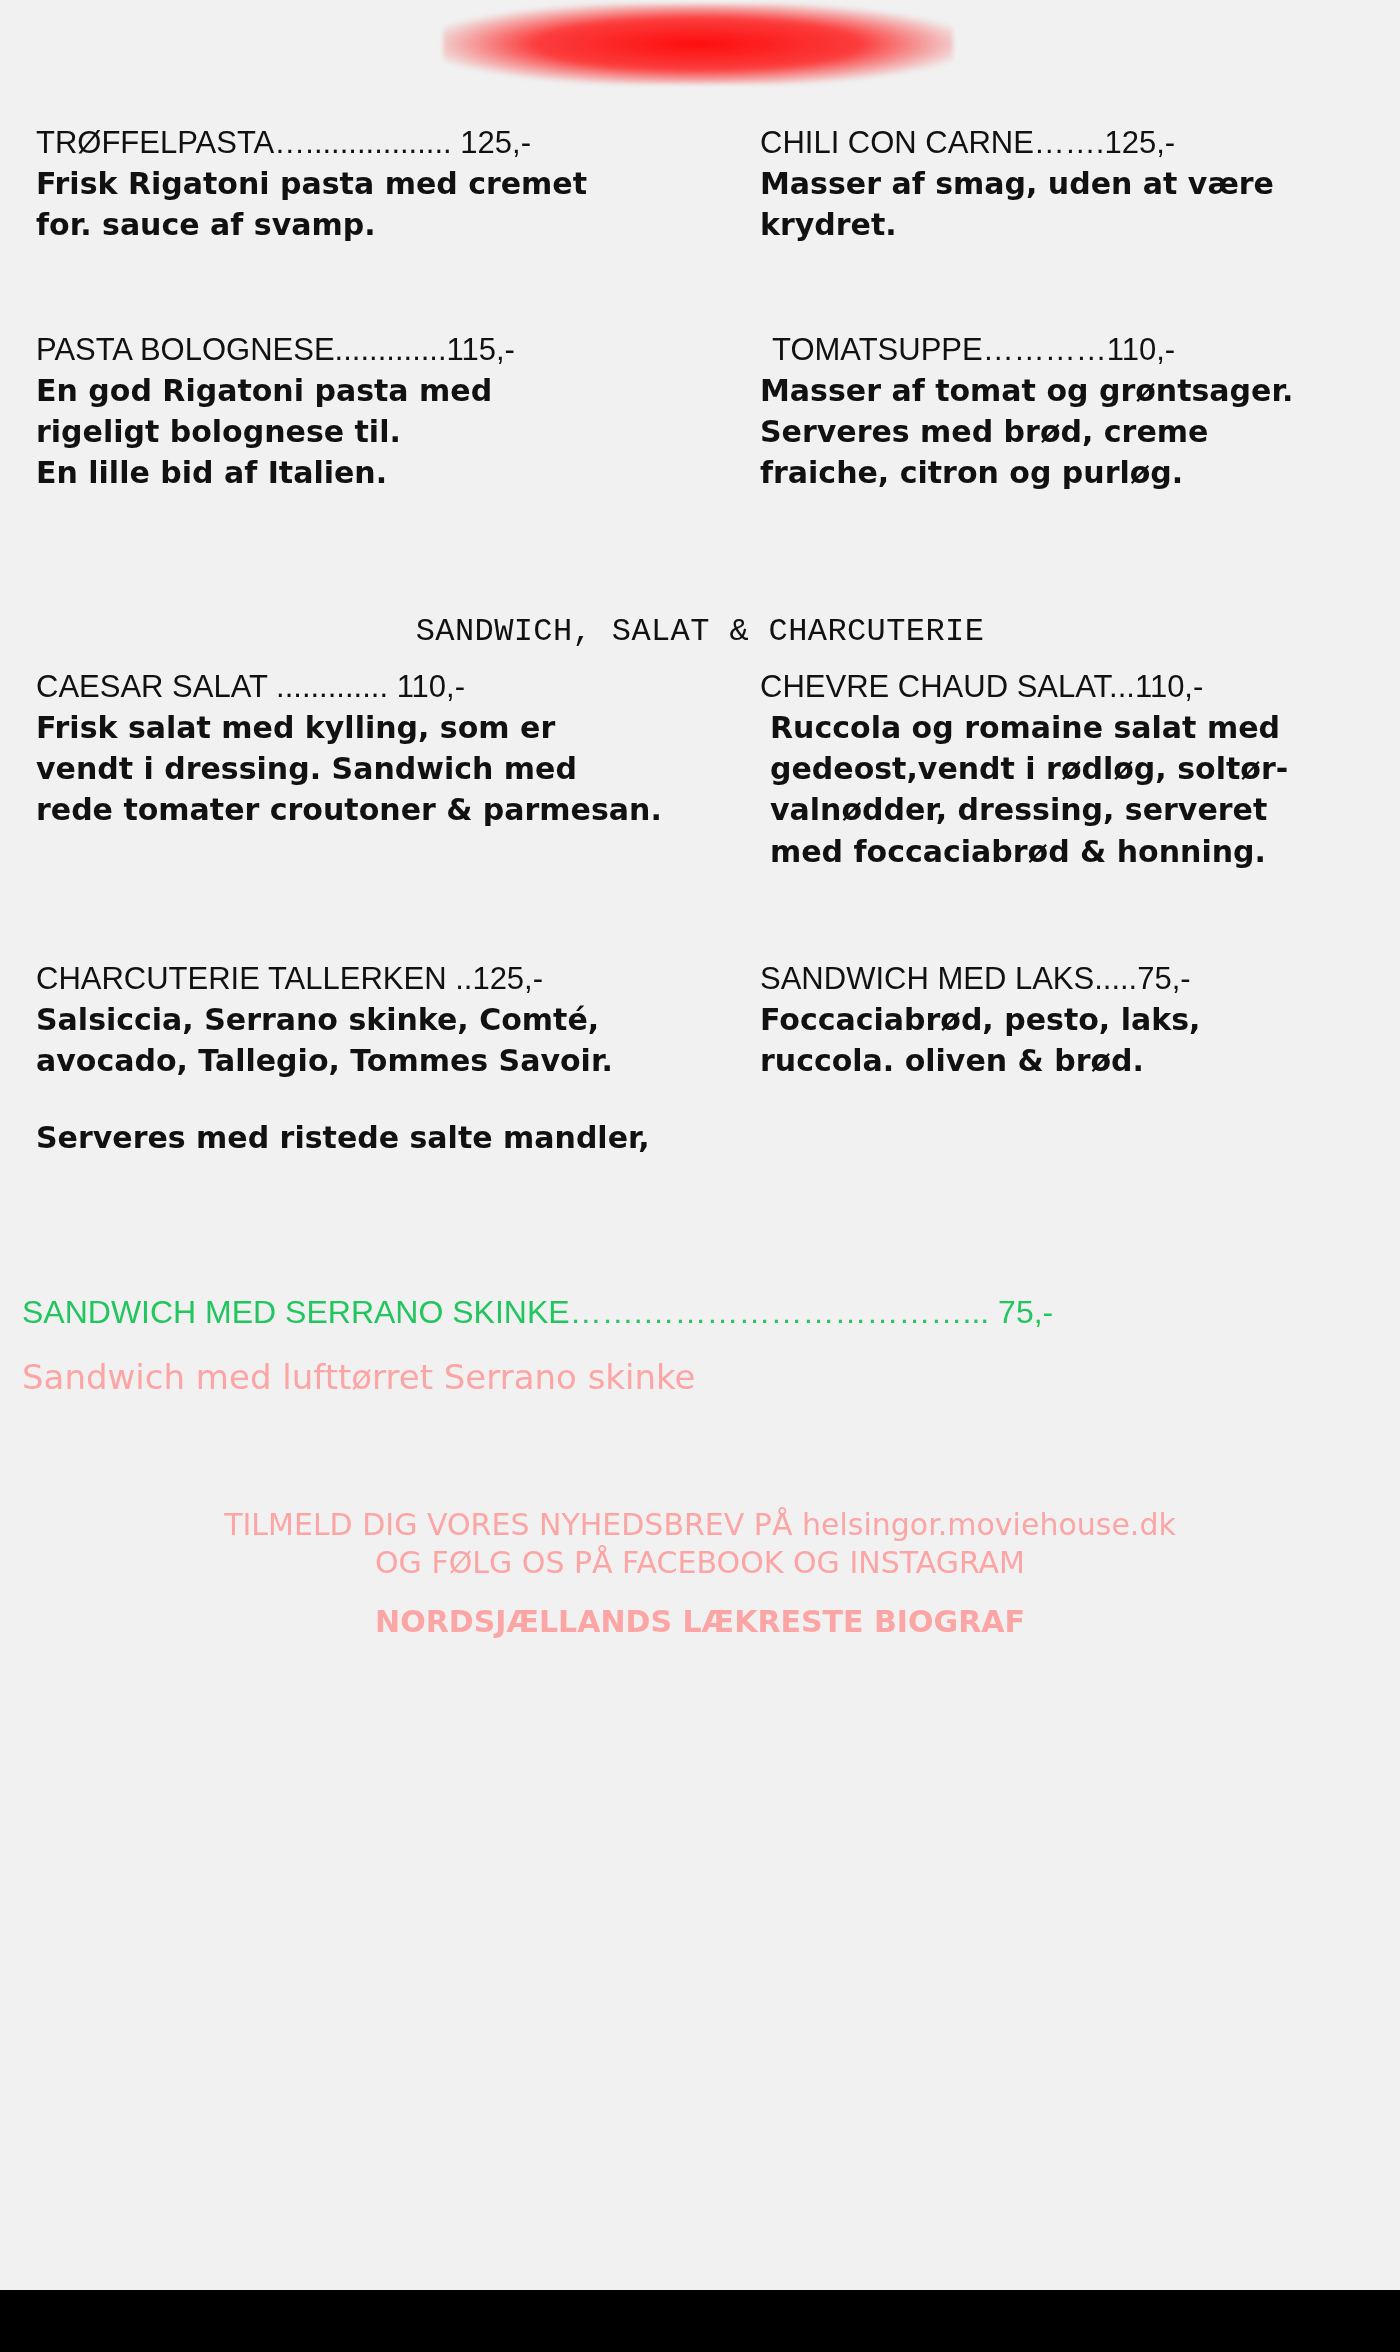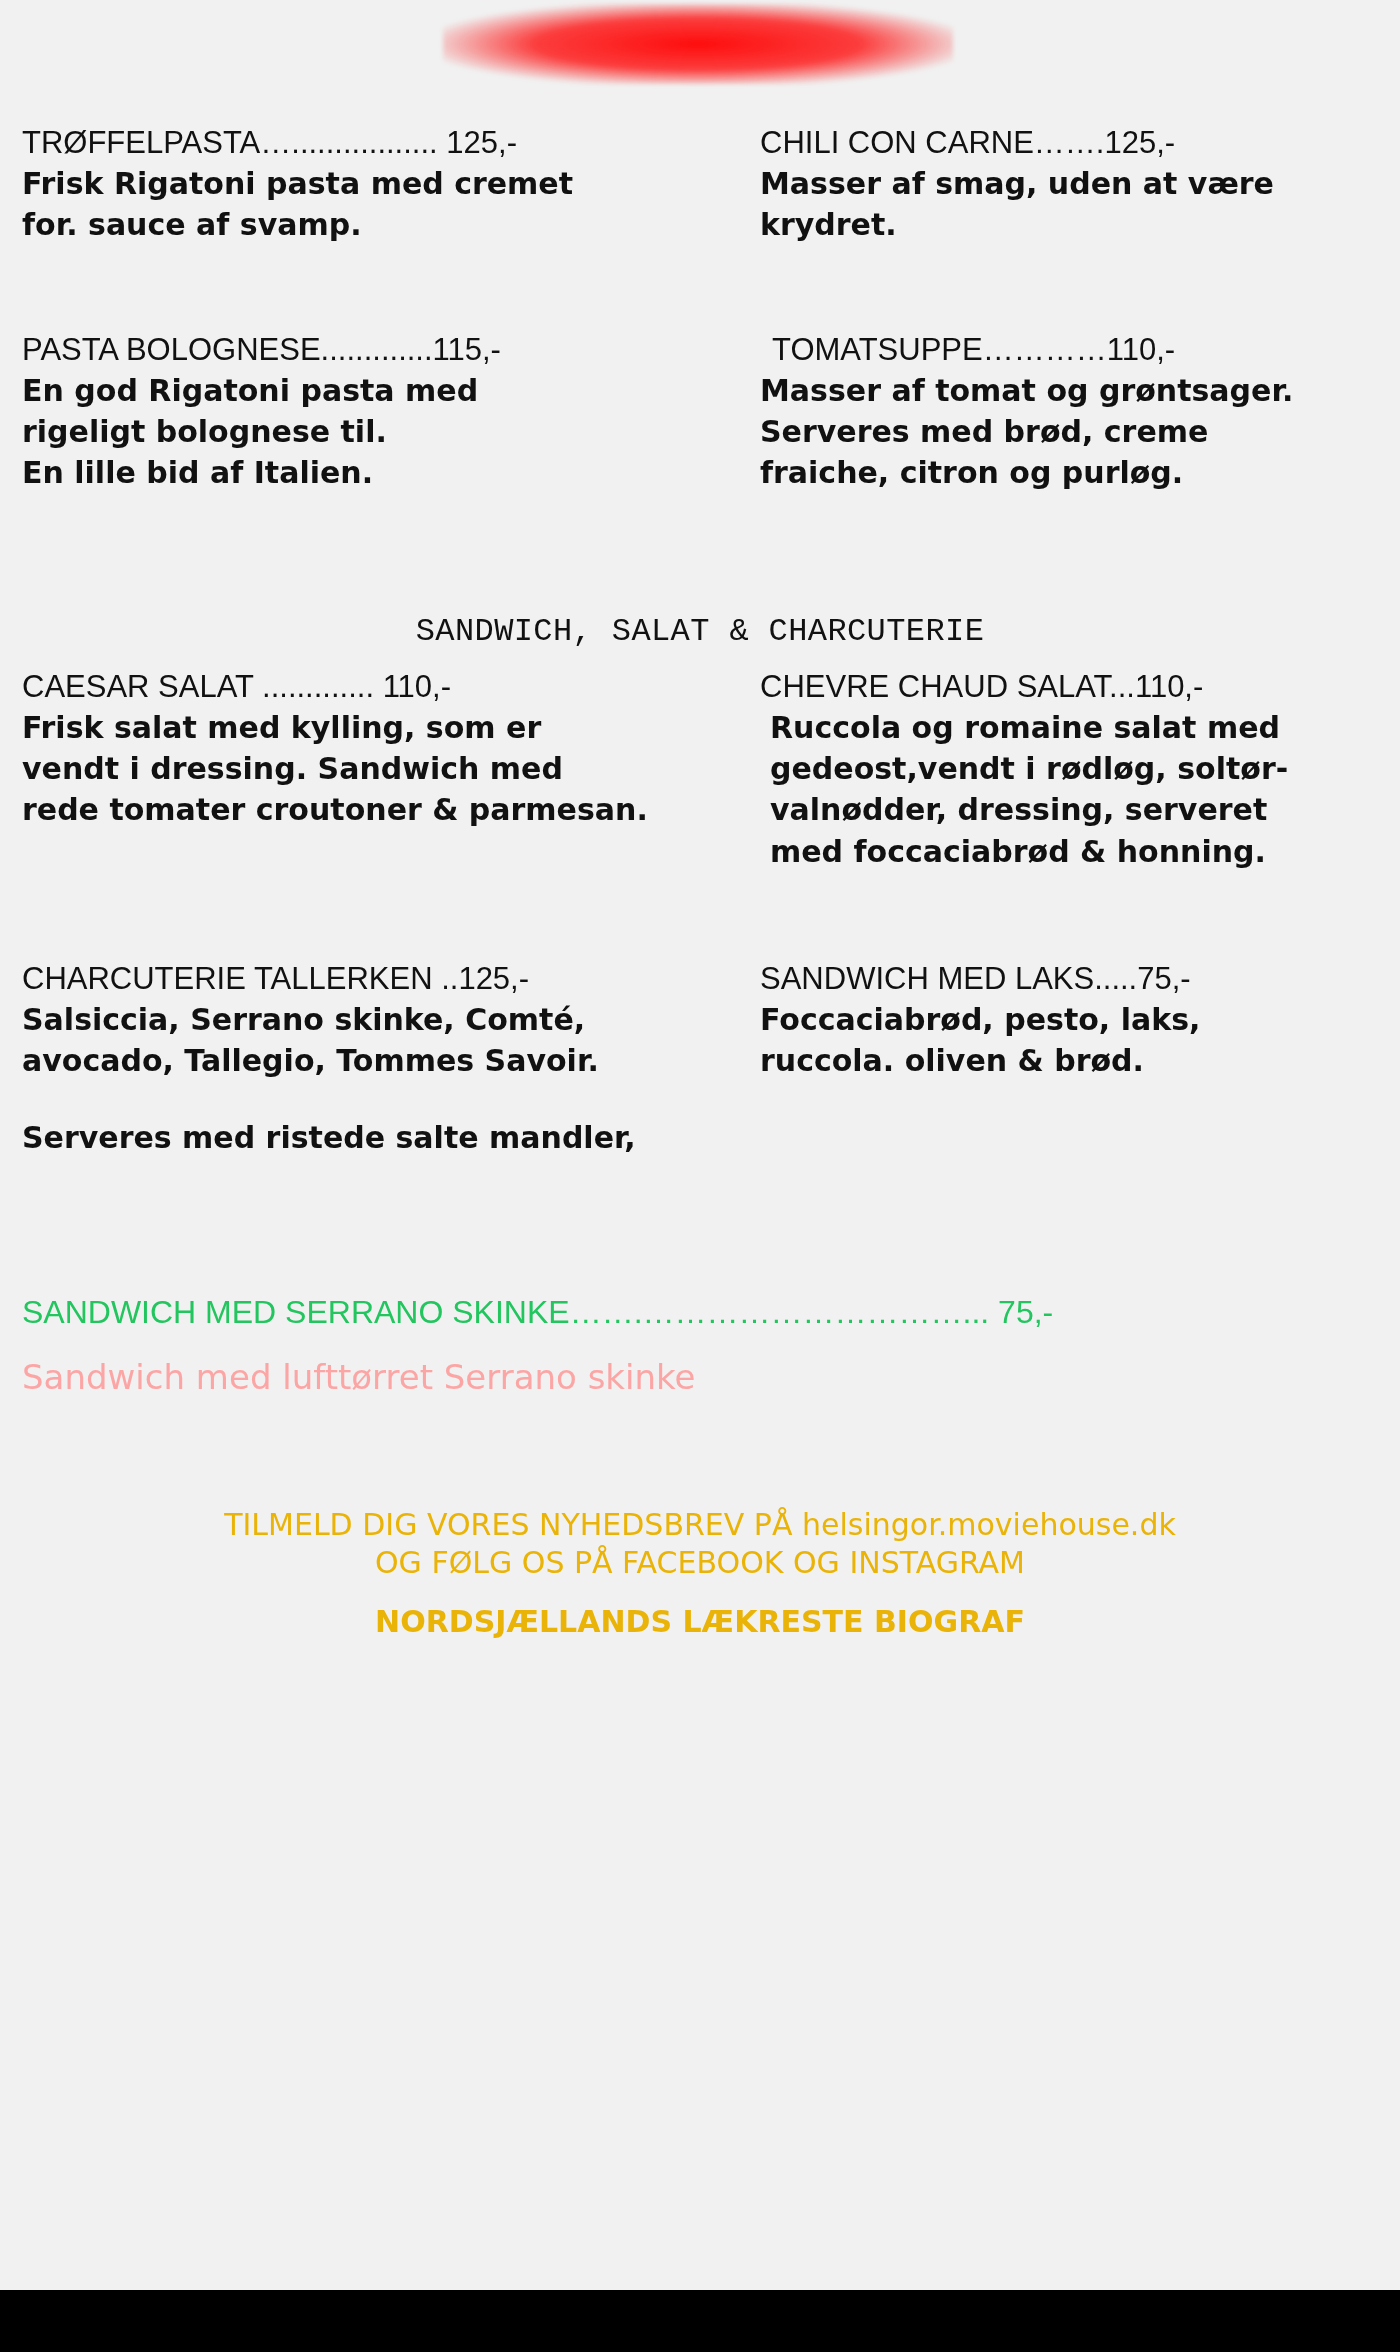--- a/index.html
+++ b/index.html
@@ -70,21 +70,21 @@
     width: 1400px;
   }
 
   .row {
     position: relative;
     width: 1400px;
   }
 
   .col-left {
     position: absolute;
-    left: 22px;
+    left: 36px;
     width: 740px;
   }
   .col-right {
     position: absolute;
     left: 760px;
     width: 620px;
   }
 
   .item-head {
     font-size: 31px;
@@ -118,21 +118,21 @@
   }
   .wide-desc {
     font-size: 34px;
     color: #fca5a5;
     font-family: "DejaVu Sans", sans-serif;
   }
 
   .footer {
     text-align: center;
     font-family: "DejaVu Sans", sans-serif;
-    color: #eab308;
+    color: #fca5a5;
   }
   .footer .f-line {
     font-size: 30px;
     line-height: 1.28;
   }
   .footer .f-bold {
     font-size: 30px;
     font-weight: bold;
     line-height: 1.28;
   }

